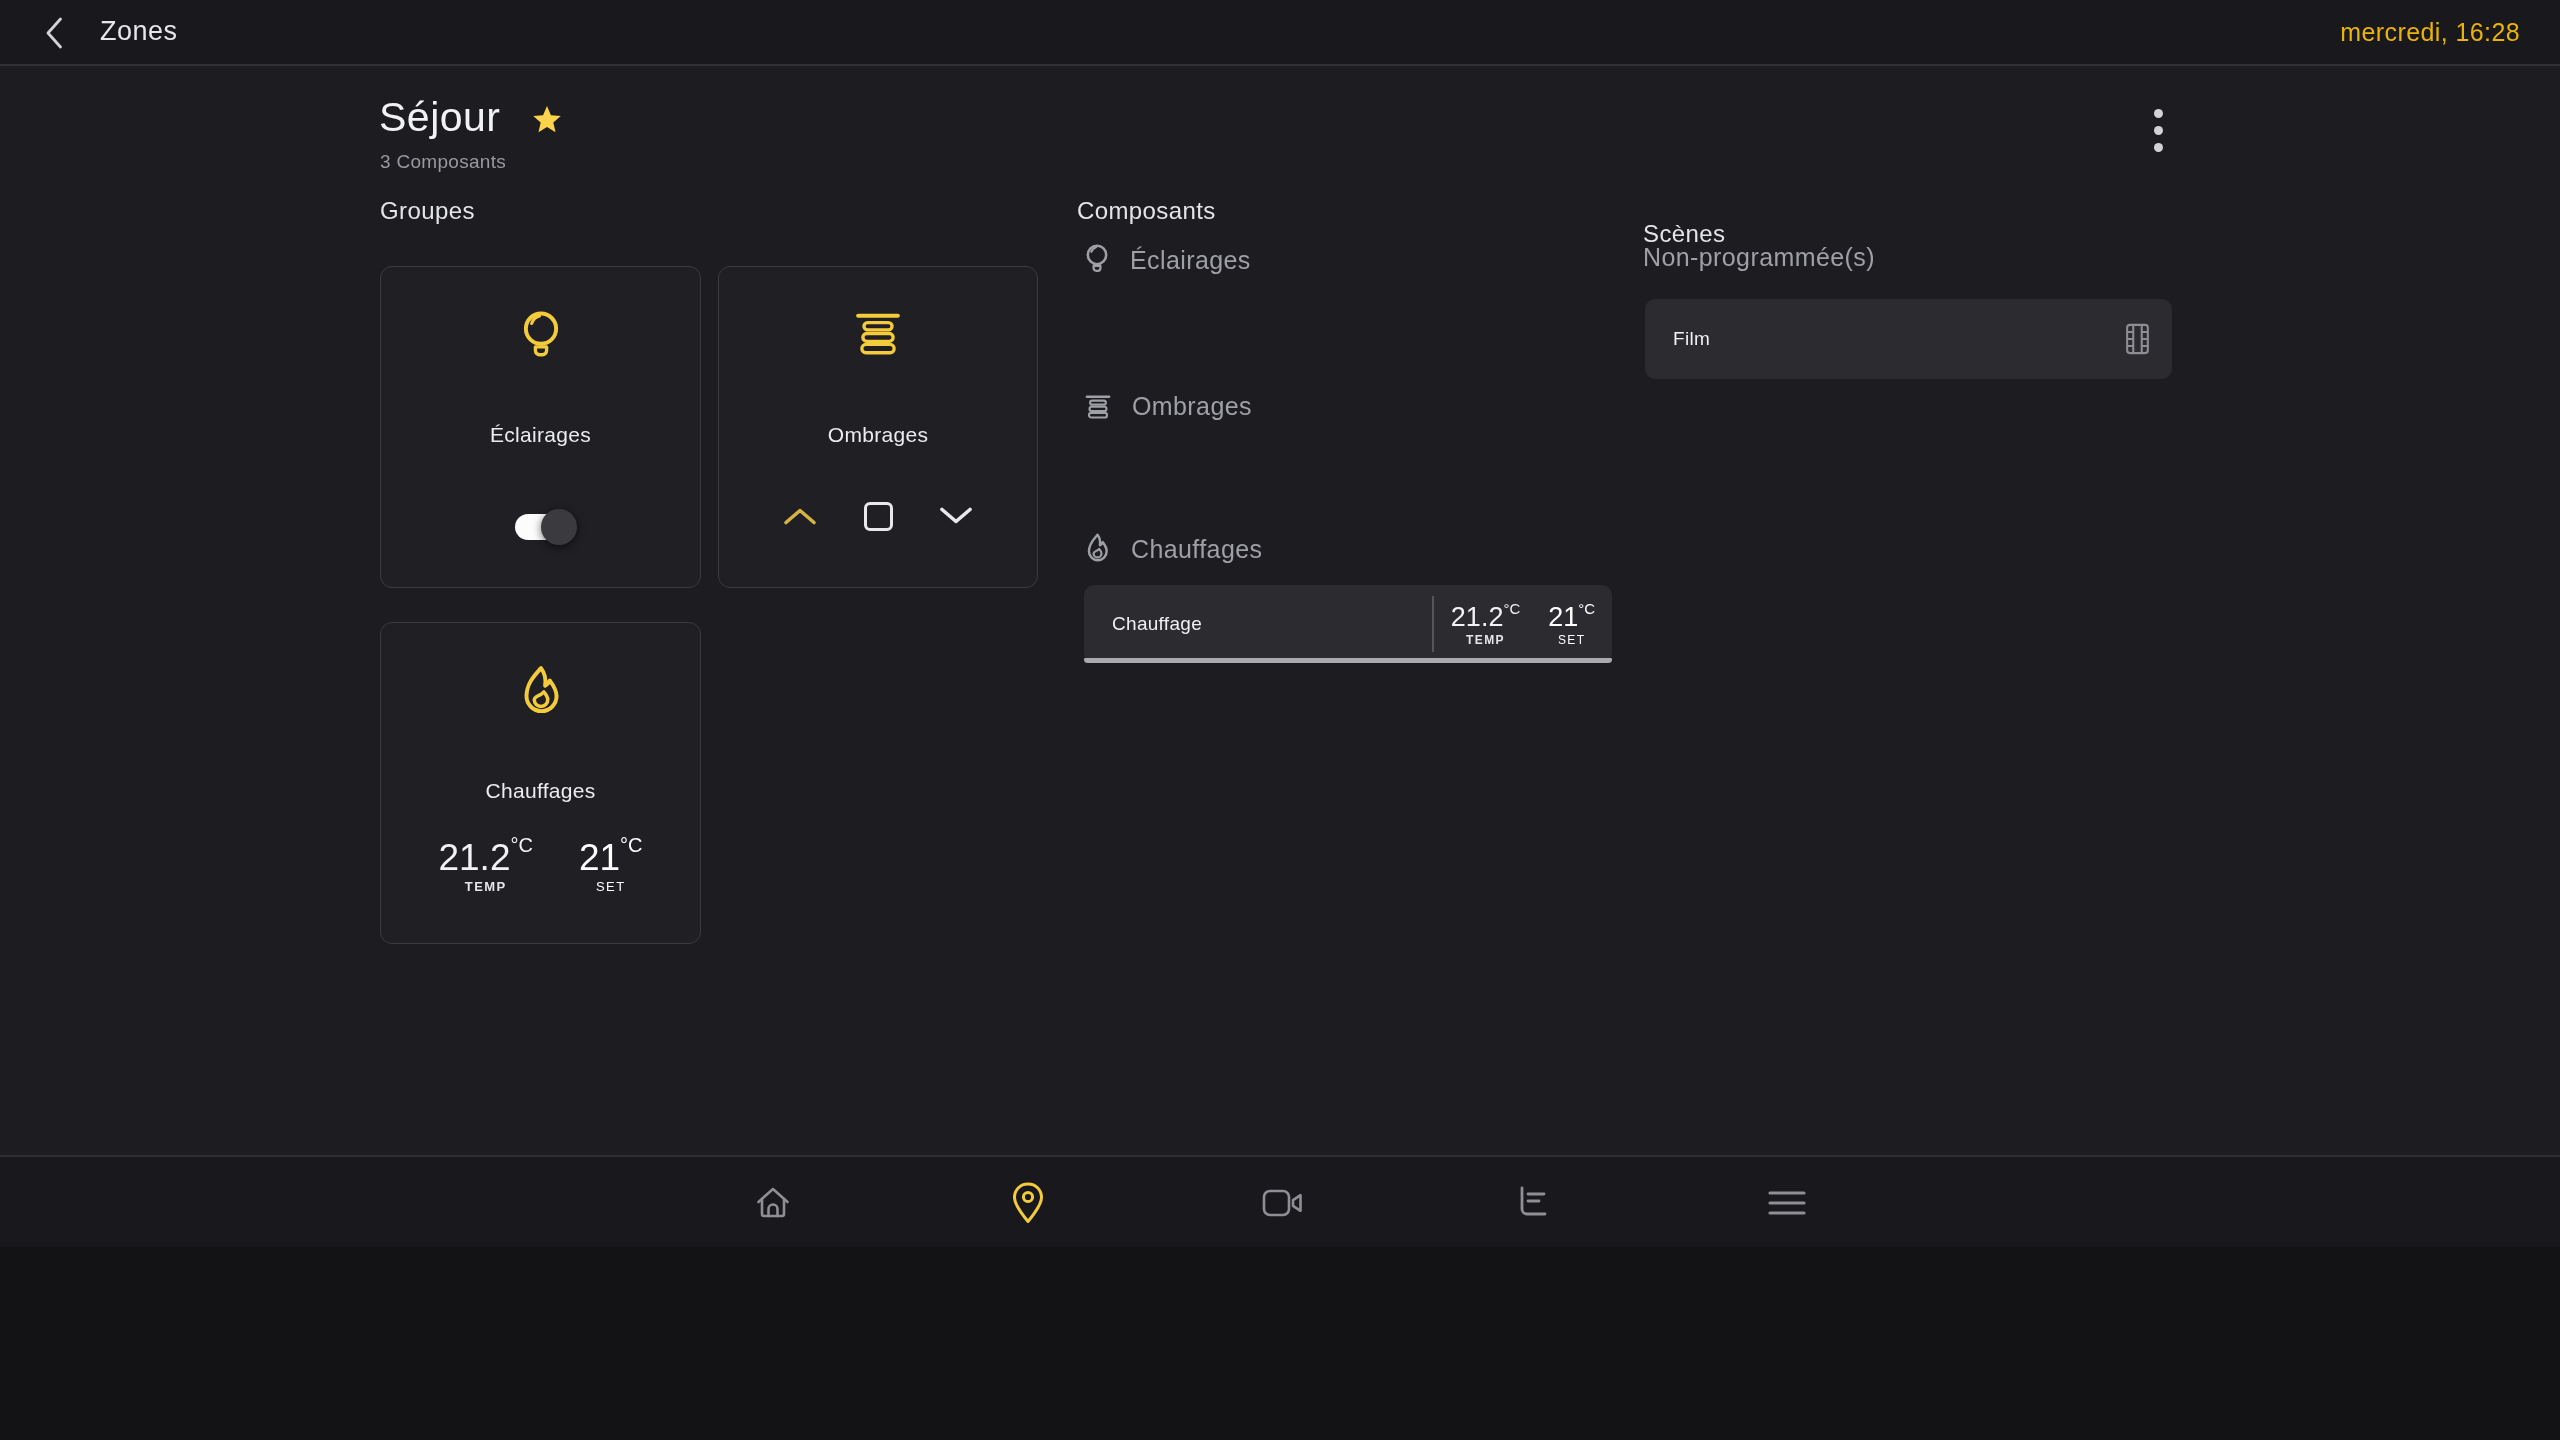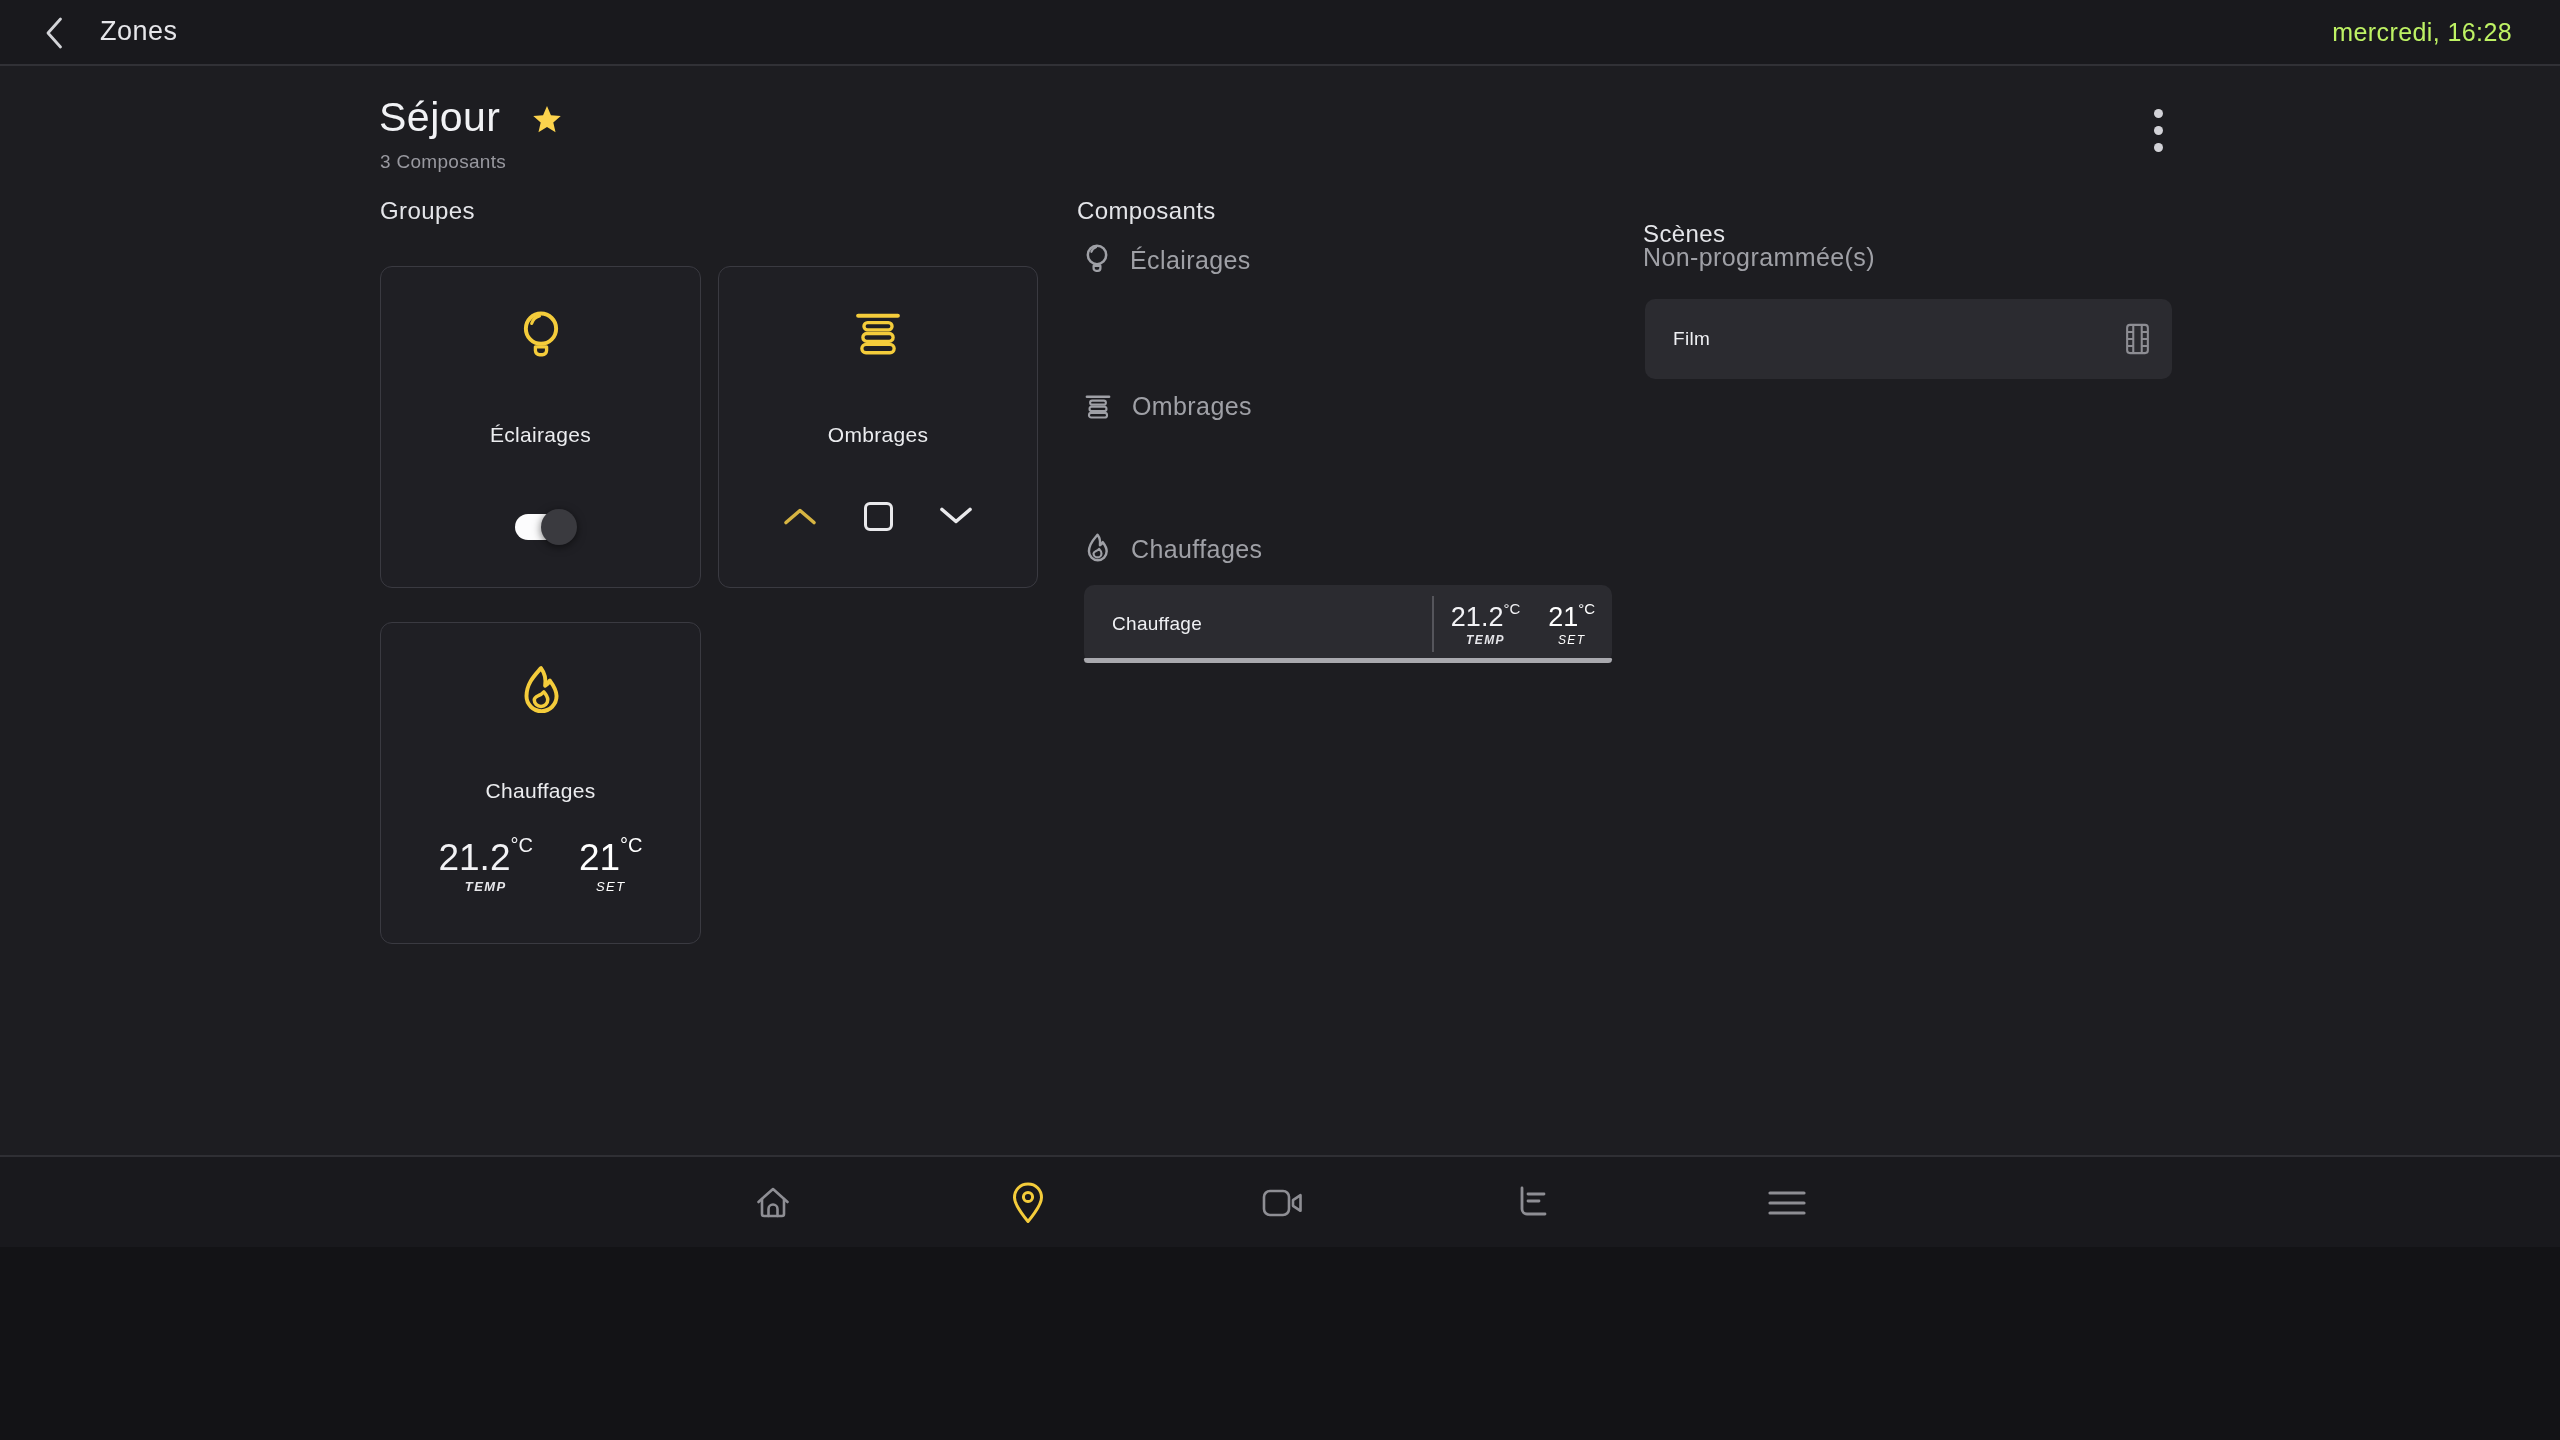--- a/index.html
+++ b/index.html
@@ -5,21 +5,21 @@
   html,body{margin:0;padding:0;background:#131316;}
   .stage{position:relative;width:2560px;height:1247px;background:#1d1d21;overflow:hidden;
          font-family:"Liberation Sans",sans-serif;color:#ededf0;}
 
   
   .topbar{position:absolute;left:0;top:0;width:2560px;height:64px;background:#19191d;
           border-bottom:2px solid #313136;}
   .back-btn{position:absolute;left:34px;top:13px;width:40px;height:40px;display:flex;
             align-items:center;justify-content:center;cursor:pointer;}
   .topbar-title{position:absolute;left:100px;top:16px;font-size:27px;letter-spacing:.5px;color:#e6e6ea;}
-  .topbar-datetime{position:absolute;right:48px;top:18px;font-size:25px;letter-spacing:.4px;color:#bef264;margin-left:25px;}
+  .topbar-datetime{position:absolute;right:40px;top:18px;font-size:25px;letter-spacing:.4px;color:#eab308;margin-left:25px;}
 
   
   .zone-title{position:absolute;left:379px;top:94px;font-size:41px;letter-spacing:.5px;color:#f1f2f5;}
   .star{position:absolute;left:531px;top:104px;width:32px;height:32px;cursor:pointer;}
   .zone-subtitle{position:absolute;left:380px;top:151px;font-size:19px;letter-spacing:.3px;color:#98989f;}
   .kebab{position:absolute;left:2143px;top:102px;width:30px;height:56px;display:flex;flex-direction:column;
          align-items:center;justify-content:center;gap:8px;cursor:pointer;}
   .kebab i{width:9px;height:9px;border-radius:50%;background:#d2d2d7;}
 
   
@@ -43,21 +43,21 @@
   .toggle-track{position:absolute;left:0;top:1px;width:50px;height:26px;background:#fcfcfd;border-radius:14px;}
   .toggle-knob{position:absolute;right:-10px;top:-4px;width:36px;height:36px;border-radius:50%;
                background:#3a3a3f;box-shadow:0 2px 8px rgba(0,0,0,.55);}
   .card-toggle{position:absolute;top:246px;left:50%;transform:translateX(-50%);}
 
   
   .temp-wrap{position:absolute;top:212px;left:0;width:100%;display:flex;justify-content:center;gap:46px;}
   .temp-block{text-align:center;}
   .temp-line{font-size:37px;color:#f2f2f5;line-height:1;}
   .temp-line sup{font-size:20px;vertical-align:18px;}
-  .temp-cap{font-size:13px;letter-spacing:1.4px;color:#e6e6ea;margin-top:3px;font-weight:bold;font-style:italic;}
+  .temp-cap{font-size:13px;letter-spacing:1.4px;color:#e6e6ea;margin-top:3px;font-weight:bold;}
   .set .temp-line,.set .temp-cap{color:#ffffff;font-weight:normal;}
 
   
   .sec-head{position:absolute;left:1084px;display:flex;align-items:center;gap:20px;}
   .sec-head span{font-size:25px;letter-spacing:.4px;color:#9fa0a6;}
   .sh1{top:243px;} .sh2{top:392px;} .sh3{top:533px;}
 
   .row{position:absolute;left:1084px;width:528px;height:80px;background:#2b2b30;border-radius:10px;
        cursor:pointer;}
   .row-lum{top:299px;} .row-sto{top:443px;height:78px;} .row-chf{top:585px;height:78px;}

